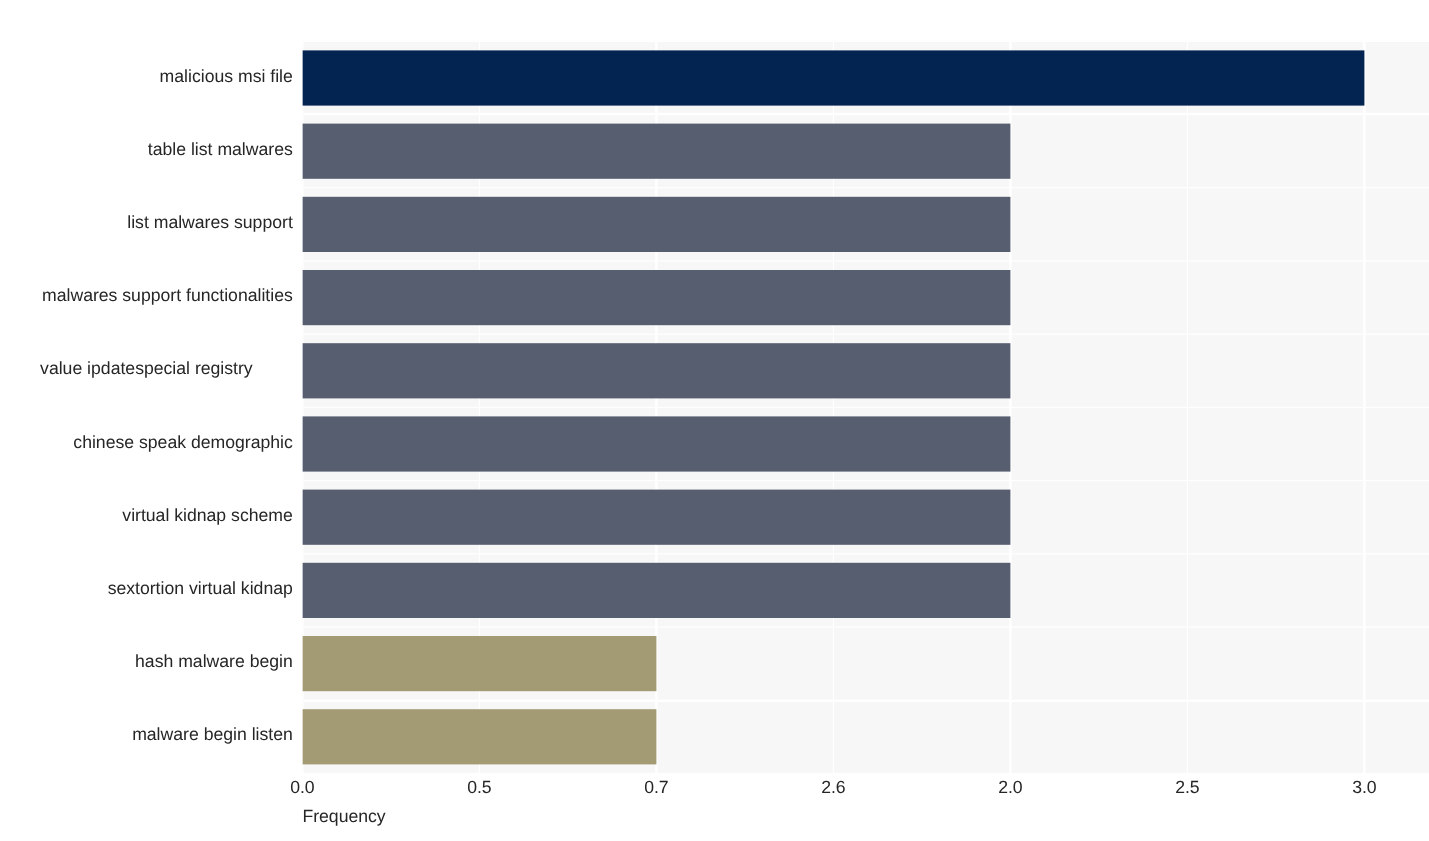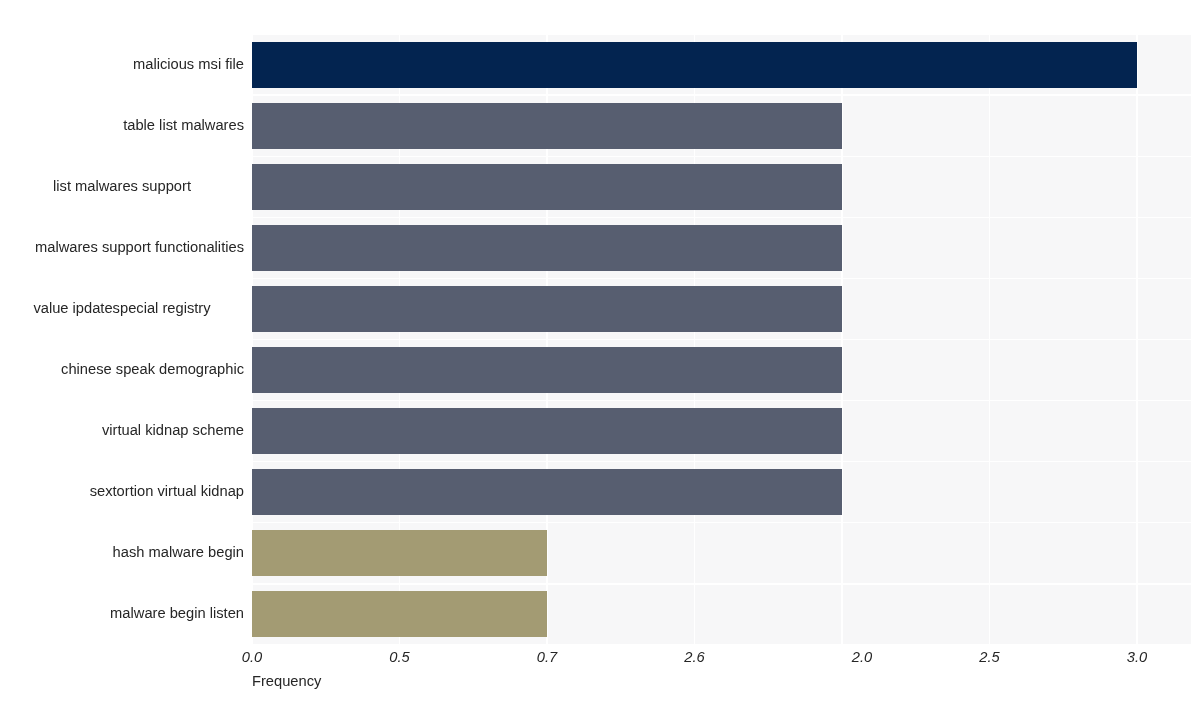--- a/index.html
+++ b/index.html
@@ -77,21 +77,20 @@
     color: #262626;
     white-space: nowrap;
     line-height: 17px;
   }
   #x-labels {
     position: absolute;
     left: 0;
     top: 649px;
     width: 1191px;
     height: 22px;
-    font-style: italic;
   }
   .x-label {
     position: absolute;
     top: 0;
     font-size: 14.7px;
     color: #262626;
     text-align: center;
     transform: translateX(-50%);
     white-space: nowrap;
   }
@@ -144,35 +143,35 @@
         <div class="bar" title="virtual kidnap scheme: 2" style="width: 590px; top: 374.15px; background: rgb(87, 94, 112);"></div>
         <div class="bar" title="sextortion virtual kidnap: 2" style="width: 590px; top: 435.25px; background: rgb(87, 94, 112);"></div>
         <div class="bar" title="hash malware begin: 1" style="width: 295px; top: 496.35px; background: rgb(163, 155, 115);"></div>
         <div class="bar" title="malware begin listen: 1" style="width: 295px; top: 557.45px; background: rgb(163, 155, 115);"></div>
       </div>
   </div>
 
   <div id="y-labels">
       <div class="y-label" style="top: 21.55px;">malicious msi file</div>
       <div class="y-label" style="top: 82.65px;">table list malwares</div>
-      <div class="y-label" style="top: 143.75px; text-align: center;">list malwares support</div>
+      <div class="y-label" style="top: 143.75px;">list malwares support</div>
       <div class="y-label" style="top: 204.85px;">malwares support functionalities</div>
       <div class="y-label" style="top: 265.95px; text-align: center;">value ipdatespecial registry</div>
       <div class="y-label" style="top: 327.05px;">chinese speak demographic</div>
       <div class="y-label" style="top: 388.15px;">virtual kidnap scheme</div>
       <div class="y-label" style="top: 449.25px;">sextortion virtual kidnap</div>
       <div class="y-label" style="top: 510.35px;">hash malware begin</div>
       <div class="y-label" style="top: 571.45px;">malware begin listen</div>
     </div>
 
   <div id="x-labels">
       <div class="x-label" style="left: 252px;">0.0</div>
       <div class="x-label" style="left: 399.5px;">0.5</div>
       <div class="x-label" style="left: 547px;">0.7</div>
       <div class="x-label" style="left: 694.5px;">2.6</div>
-      <div class="x-label" style="left: 842px; margin-left: 20px;">2.0</div>
+      <div class="x-label" style="left: 842px;">2.0</div>
       <div class="x-label" style="left: 989.5px;">2.5</div>
       <div class="x-label" style="left: 1137px;">3.0</div>
     </div>
 
   <div id="x-axis-title">Frequency</div>
 
 </div>
 
 </body></html>

